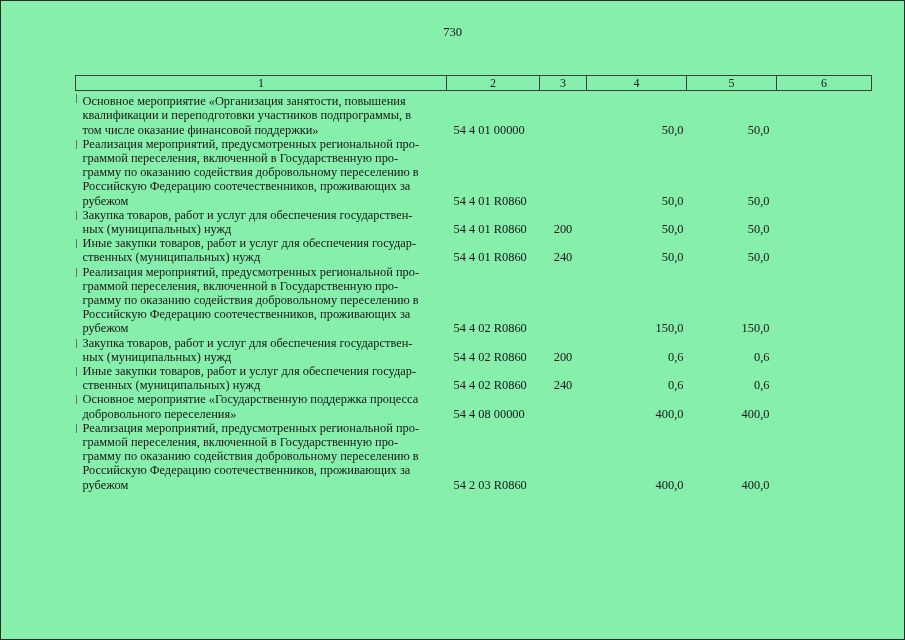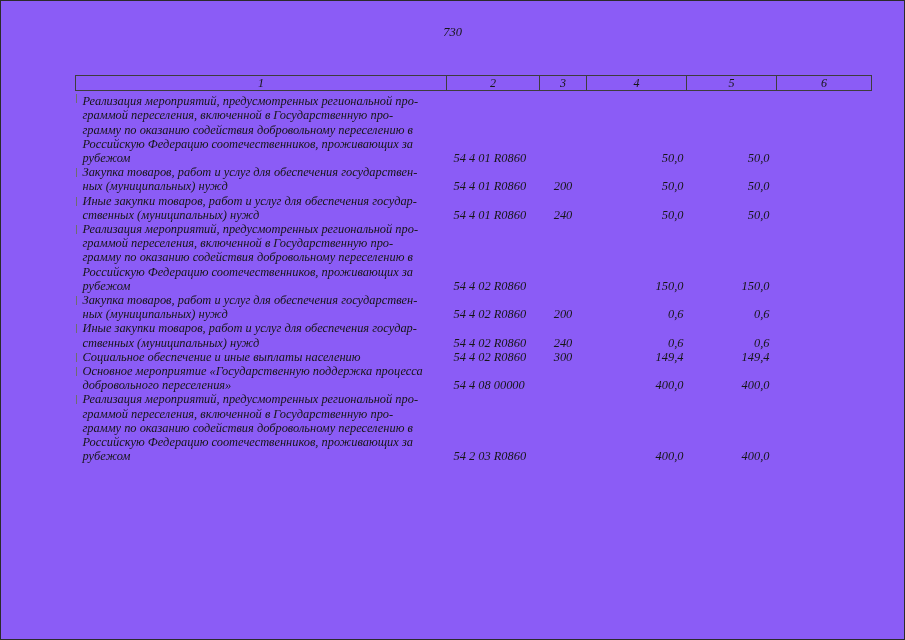--- a/index.html
+++ b/index.html
@@ -1,26 +1,25 @@
 <!DOCTYPE html>
 <html><head>
 <meta charset="utf-8">
 <style>
   html, body { margin: 0; padding: 0; background: #e8e8e8; }
   .page {
     position: relative;
     width: 905px;
     height: 640px;
-    background: #8b5cf6;
+    background: #86efac;
     border: 1px solid #2b2b2b;
     box-sizing: border-box;
     overflow: hidden;
     font-family: "Liberation Serif", serif;
     color: #161616;
-    font-style: italic;
   }
   .page-number {
     position: absolute;
     top: 24px;
     left: 0;
     width: 100%;
     text-align: center;
     font-size: 12.5px;
   }
   table.budget-table {
@@ -89,20 +88,30 @@
         <th>1</th>
         <th>2</th>
         <th>3</th>
         <th>4</th>
         <th>5</th>
         <th>6</th>
       </tr>
     </thead>
     <tbody>
         <tr>
+          <td class="name">Основное мероприятие «Организация занятости, повышения
+квалификации и переподготовки участников подпрограммы, в
+том числе оказание финансовой поддержки»</td>
+          <td class="code">54 4 01 00000</td>
+          <td class="vr"></td>
+          <td class="v4">50,0</td>
+          <td class="v5">50,0</td>
+          <td class="v6"></td>
+        </tr>
+        <tr>
           <td class="name">Реализация мероприятий, предусмотренных региональной про-
 граммой переселения, включенной в Государственную про-
 грамму по оказанию содействия добровольному переселению в
 Российскую Федерацию соотечественников, проживающих за
 рубежом</td>
           <td class="code">54 4 01 R0860</td>
           <td class="vr"></td>
           <td class="v4">50,0</td>
           <td class="v5">50,0</td>
           <td class="v6"></td>
@@ -149,28 +158,20 @@
         <tr>
           <td class="name">Иные закупки товаров, работ и услуг для обеспечения государ-
 ственных (муниципальных) нужд</td>
           <td class="code">54 4 02 R0860</td>
           <td class="vr">240</td>
           <td class="v4">0,6</td>
           <td class="v5">0,6</td>
           <td class="v6"></td>
         </tr>
         <tr>
-          <td class="name">Социальное обеспечение и иные выплаты населению</td>
-          <td class="code">54 4 02 R0860</td>
-          <td class="vr">300</td>
-          <td class="v4">149,4</td>
-          <td class="v5">149,4</td>
-          <td class="v6"></td>
-        </tr>
-        <tr>
           <td class="name">Основное мероприятие «Государственную поддержка процесса
 добровольного переселения»</td>
           <td class="code">54 4 08 00000</td>
           <td class="vr"></td>
           <td class="v4">400,0</td>
           <td class="v5">400,0</td>
           <td class="v6"></td>
         </tr>
         <tr>
           <td class="name">Реализация мероприятий, предусмотренных региональной про-

